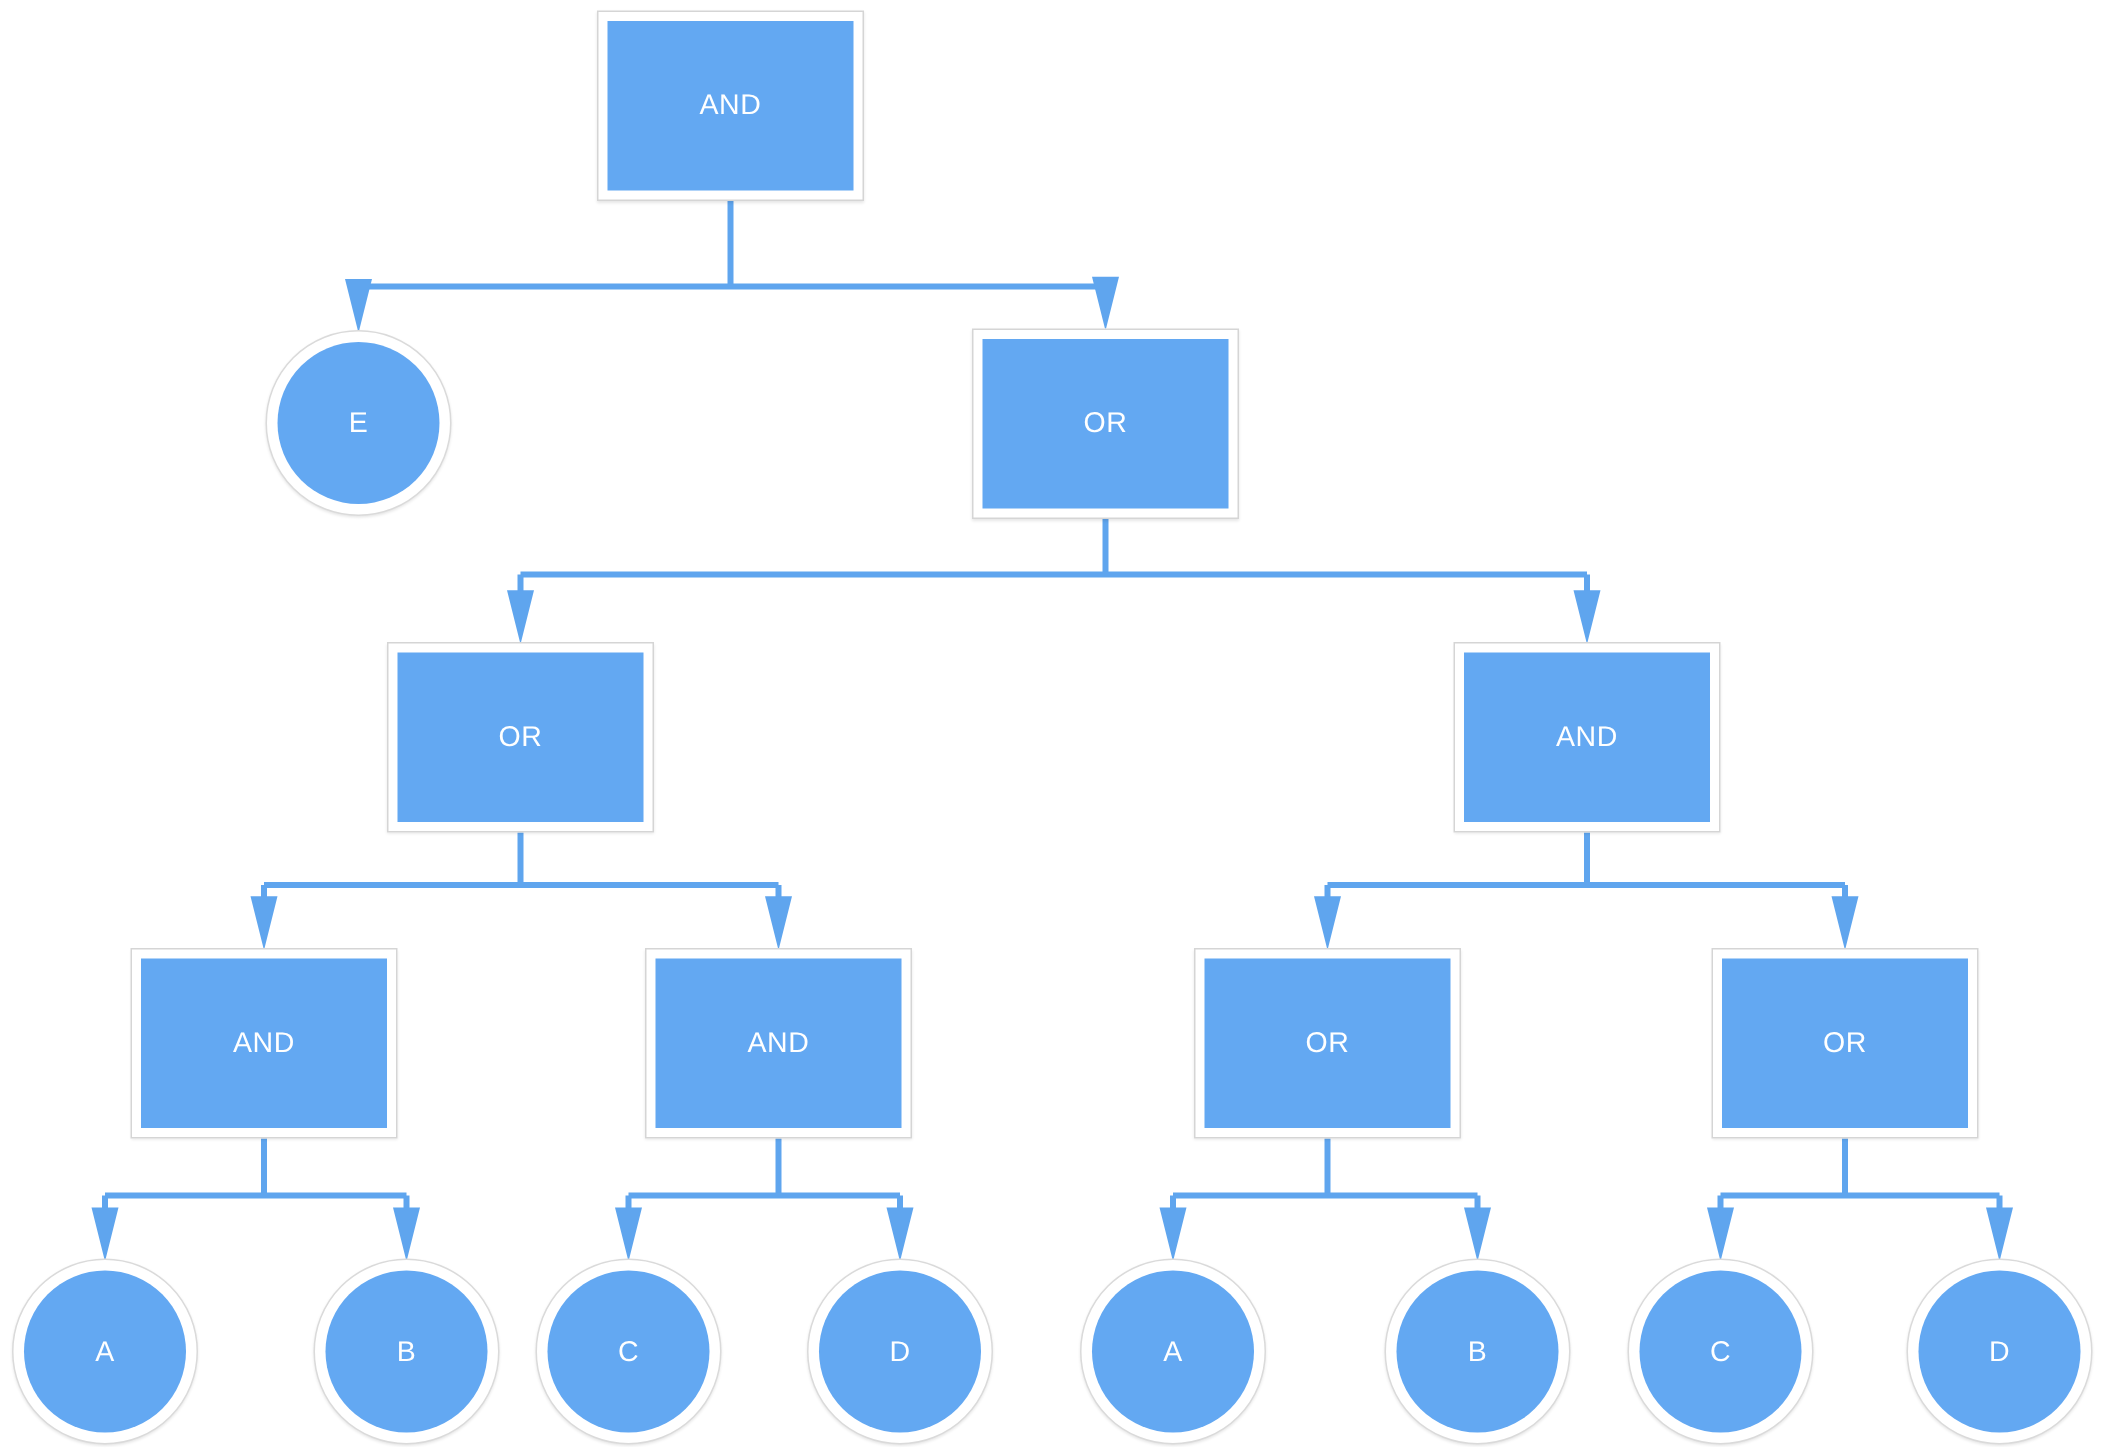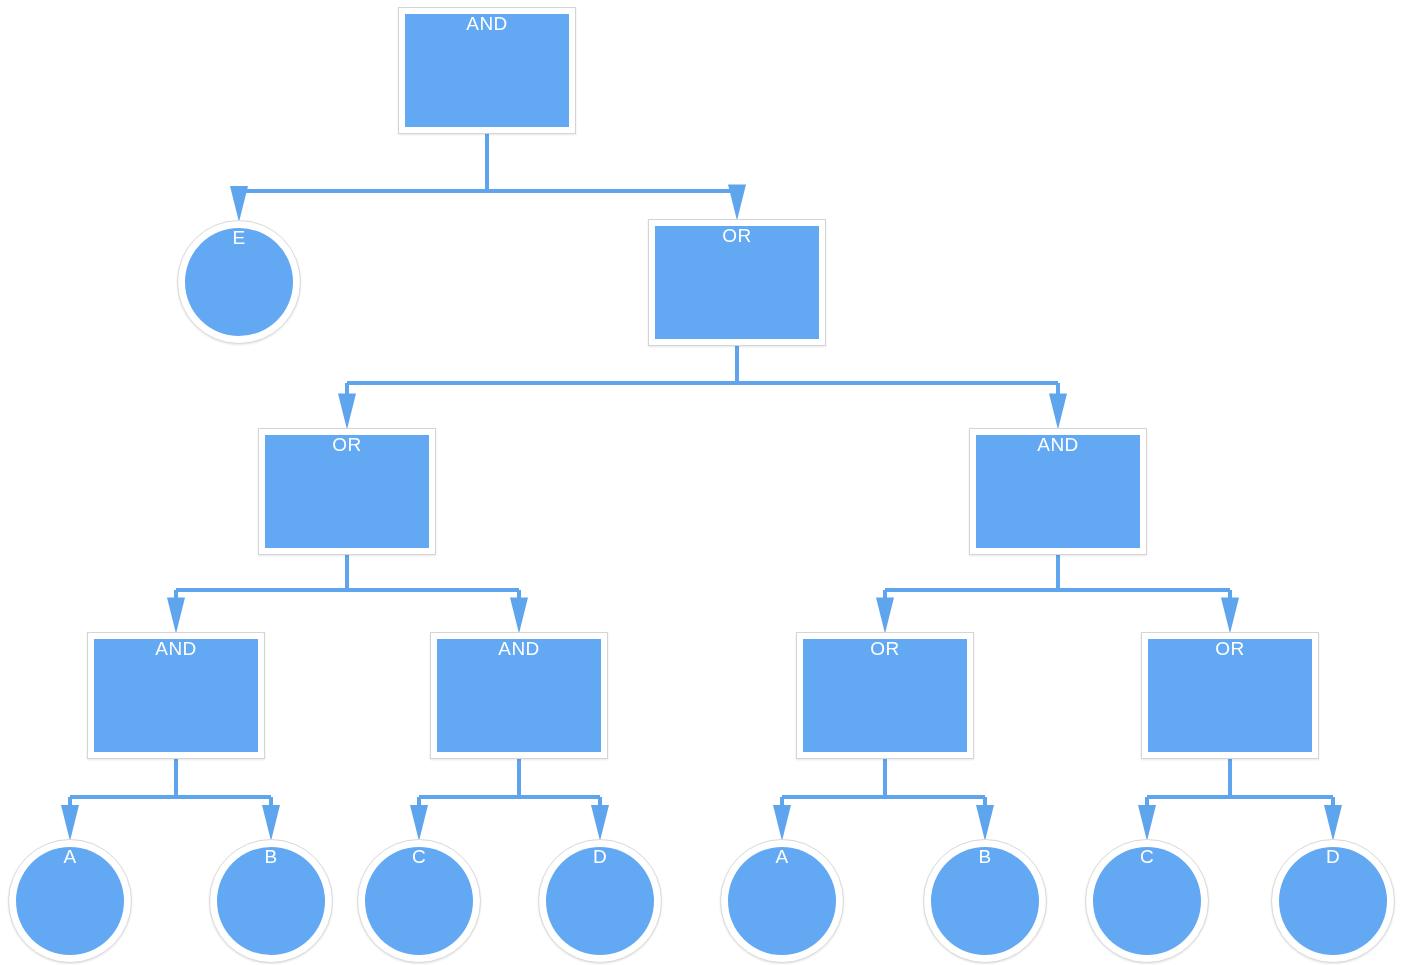--- a/index.html
+++ b/index.html
@@ -34,21 +34,21 @@
     background: #ffffff;
     border: 1px solid #d5d5d5;
     padding: 6px;
     box-shadow: 0 1px 2px rgba(0,0,0,0.10);
     z-index: 2;
   }
   .node .body {
     width: 100%;
     height: 100%;
     display: flex;
-    align-items: flex-start;
+    align-items: center;
     justify-content: center;
     background: #63a8f2;
     box-sizing: border-box;
   }
   .node.circle {
     border-radius: 50%;
     padding: 7px;
     border: 1px solid #dadada;
   }
   .node.circle .body {

